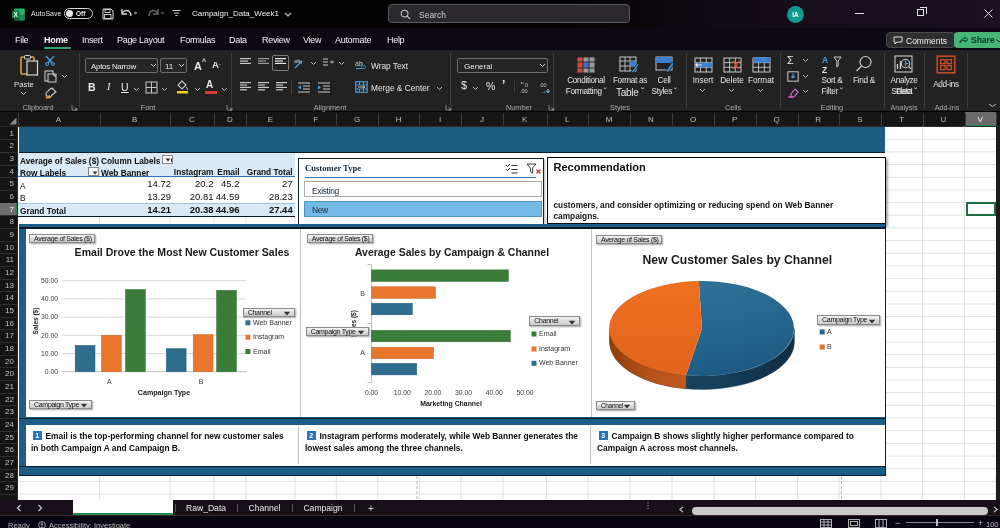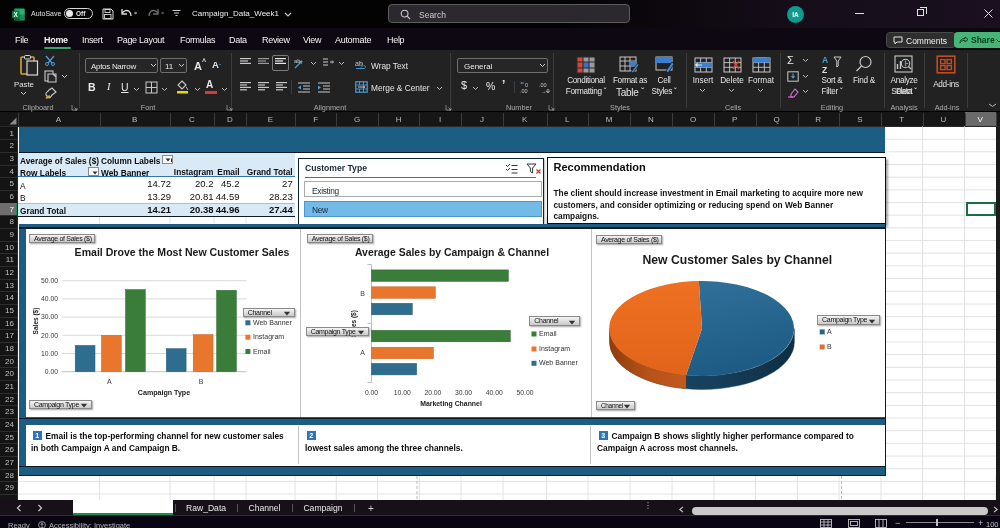--- a/index.html
+++ b/index.html
@@ -600,39 +600,38 @@
 <div class="ab" style="left:111px;top:191.9px;width:60px;text-align:right;font-size:9.5px;line-height:10px;"><span style="color:#0d0d0d;font-size:9.5px;white-space:nowrap;display:inline-block;">13.29</span></div>
 <div class="ab" style="left:153.5px;top:191.9px;width:60px;text-align:right;font-size:9.5px;line-height:10px;"><span style="color:#0d0d0d;font-size:9.5px;white-space:nowrap;display:inline-block;">20.81</span></div>
 <div class="ab" style="left:179.5px;top:191.9px;width:60px;text-align:right;font-size:9.5px;line-height:10px;"><span style="color:#0d0d0d;font-size:9.5px;white-space:nowrap;display:inline-block;">44.59</span></div>
 <div class="ab" style="left:232.7px;top:191.9px;width:60px;text-align:right;font-size:9.5px;line-height:10px;"><span style="color:#0d0d0d;font-size:9.5px;white-space:nowrap;display:inline-block;">28.23</span></div>
 <div class="ab" style="left:20px;top:205.8px;color:#0d0d0d;font-size:8.3px;font-weight:bold;white-space:nowrap;">Grand Total</div>
 <div class="ab" style="left:111px;top:204.60000000000002px;width:60px;text-align:right;font-size:9.5px;line-height:10px;"><span style="color:#0d0d0d;font-size:9.5px;font-weight:bold;white-space:nowrap;display:inline-block;">14.21</span></div>
 <div class="ab" style="left:153.5px;top:204.60000000000002px;width:60px;text-align:right;font-size:9.5px;line-height:10px;"><span style="color:#0d0d0d;font-size:9.5px;font-weight:bold;white-space:nowrap;display:inline-block;">20.38</span></div>
 <div class="ab" style="left:179.5px;top:204.60000000000002px;width:60px;text-align:right;font-size:9.5px;line-height:10px;"><span style="color:#0d0d0d;font-size:9.5px;font-weight:bold;white-space:nowrap;display:inline-block;">44.96</span></div>
 <div class="ab" style="left:232.7px;top:204.60000000000002px;width:60px;text-align:right;font-size:9.5px;line-height:10px;"><span style="color:#0d0d0d;font-size:9.5px;font-weight:bold;white-space:nowrap;display:inline-block;">27.44</span></div>
 <div class="ab" style="left:297.5px;top:157.5px;width:246px;height:69px;background:#fff;border:1.6px solid #0d2233;box-shadow:1px 1px 2px rgba(0,0,0,0.3);"></div>
-<div class="ab" style="left:305px;top:162.8px;color:#14283a;font-size:8.6px;font-weight:bold;">Customer Type</div>
+<div class="ab" style="left:305px;top:162.8px;color:#14283a;font-size:8.6px;font-weight:bold;font-family:Liberation Serif, serif;">Customer Type</div>
 <svg class="ab" style="left:505px;top:163px;" width="14" height="11" viewBox="0 0 14 11">
       <path d="M1 2 l1.5 1.5 L5 1 M1 6 l1.5 1.5 L5 5" stroke="#333" stroke-width="1" fill="none"></path>
       <path d="M6.5 2.5 h6 M6.5 6.5 h6 M6.5 10 h6" stroke="#333" stroke-width="1.1"></path>
     </svg>
 <svg class="ab" style="left:526px;top:163px;" width="15" height="11" viewBox="0 0 15 11">
       <path d="M1 1 h9 l-3.4 4 v5 l-2.2 -1.5 v-3.5 z" fill="none" stroke="#333" stroke-width="1"></path>
       <path d="M10.5 6.5 l4 4 M14.5 6.5 l-4 4" stroke="#c0392b" stroke-width="1.2"></path>
     </svg>
 <div class="ab" style="left:305px;top:176.5px;width:231px;height:1px;background:#2e75b6;"></div>
 <div class="ab" style="left:304px;top:181px;width:237.5px;height:16px;background:#fff;border:1px solid #ababab;">
       <div class="ab condensed" style="left:7px;top:3.5px;color:#14283a;font-size:8.4px;">Existing</div>
     </div>
 <div class="ab" style="left:304px;top:200.8px;width:237.5px;height:16px;background:#74bae6;border:1px solid #4a97cd;">
       <div class="ab condensed" style="left:7px;top:3.5px;color:#14283a;font-size:8.4px;">New</div>
     </div>
 <div class="ab" style="left:547px;top:157.2px;width:339px;height:68.3px;background:#fff;border:1.2px solid #0a0a0a;border-bottom:2.2px solid #0a0a0a;box-shadow:1.5px 1.5px 2px rgba(0,0,0,0.35);"></div>
 <div class="ab" style="left:553.5px;top:160.7px;color:#0d0d0d;font-size:11px;font-weight:bold;">Recommendation</div>
-<div class="ab" style="left:553.5px;top:187.6px;color:#111;font-size:8.3px;font-weight:bold;white-space:nowrap;">The client should increase investment in Email marketing to acquire more new</div>
 <div class="ab" style="left:553.5px;top:199.5px;color:#111;font-size:8.3px;font-weight:bold;white-space:nowrap;">customers, and consider optimizing or reducing spend on Web Banner</div>
 <div class="ab" style="left:553.5px;top:211.2px;color:#111;font-size:8.3px;font-weight:bold;white-space:nowrap;">campaigns.</div>
 <div class="ab" style="left:19px;top:224px;width:867px;height:252px;background:#1b5d83;"></div>
 <div class="ab" style="left:884.8px;top:224px;width:1.2px;height:252px;background:#0d1b26;"></div>
 <div class="ab" style="left:19px;top:227.3px;width:866px;height:1.3px;background:#0d1b26;"></div>
 <div class="ab" style="left:25.5px;top:228.6px;width:859px;height:188.9px;background:#fff;"></div>
 <div class="ab" style="left:299.8px;top:228.6px;width:1px;height:188.9px;background:#c3c3c3;"></div>
 <div class="ab" style="left:591.3px;top:228.6px;width:1px;height:188.9px;background:#c3c3c3;"></div>
 <div class="ab" style="left:19px;top:417.5px;width:866px;height:1.2px;background:#0d1b26;"></div>
 <div class="ab" style="left:25.5px;top:424.6px;width:859px;height:41px;background:#fff;"></div>
@@ -773,20 +772,21 @@
 <div class="ab" style="left:595.9px;top:400.6px;width:39px;height:9.5px;background:linear-gradient(#f4f4f4,#c9c9c9);border:1px solid #8a8a8a;box-shadow:1px 1px 1.5px rgba(0,0,0,0.35);">
       <div class="ab condensed" style="left:4px;top:0.3px;color:#111;font-size:6.5px;white-space:nowrap;">Channel</div>
       <svg style="position:absolute;right:3px;top:2.5px;" width="8" height="5" viewBox="0 0 8 5">
         <path d="M0.8 0.8 L4 4.4 L7.2 0.8 Z" fill="#333"></path>
       </svg>
     </div>
 <div class="ab" style="left:32.5px;top:430.5px;width:9.5px;height:9.5px;background:#2e75b6;color:#fff;font-size:7px;font-weight:bold;text-align:center;line-height:9.5px;">1</div>
 <div class="ab" style="left:45.5px;top:431.4px;color:#0d0d0d;font-size:8.4px;font-weight:bold;white-space:nowrap;">Email is the top-performing channel for new customer sales</div>
 <div class="ab" style="left:31px;top:442.6px;color:#0d0d0d;font-size:8.4px;font-weight:bold;white-space:nowrap;">in both Campaign A and Campaign B.</div>
 <div class="ab" style="left:306.5px;top:430.5px;width:9.5px;height:9.5px;background:#2e75b6;color:#fff;font-size:7px;font-weight:bold;text-align:center;line-height:9.5px;">2</div>
+<div class="ab" style="left:319.5px;top:431.4px;color:#0d0d0d;font-size:8.4px;font-weight:bold;white-space:nowrap;">Instagram performs moderately, while Web Banner generates the</div>
 <div class="ab" style="left:305px;top:442.6px;color:#0d0d0d;font-size:8.4px;font-weight:bold;white-space:nowrap;">lowest sales among the three channels.</div>
 <div class="ab" style="left:598.5px;top:430.5px;width:9.5px;height:9.5px;background:#2e75b6;color:#fff;font-size:7px;font-weight:bold;text-align:center;line-height:9.5px;">3</div>
 <div class="ab" style="left:611.5px;top:431.4px;color:#0d0d0d;font-size:8.4px;font-weight:bold;white-space:nowrap;">Campaign B shows slightly higher performance compared to</div>
 <div class="ab" style="left:597px;top:442.6px;color:#0d0d0d;font-size:8.4px;font-weight:bold;white-space:nowrap;">Campaign A across most channels.</div>
 <div class="ab" style="left:965.5px;top:202px;width:30.5px;height:14px;border:2px solid #1a6e41;background:transparent;"></div>
 <div class="ab" style="left:996px;top:126.5px;width:4px;height:373.5px;background:#1b1b1b;"></div>
 <div class="ab" style="left:0;top:500px;width:1000px;height:15px;background:#171019;"></div>
 <svg class="ab" style="left:15px;top:504px;" width="8" height="8" viewBox="0 0 8 8">
       <path d="M5.5 1 L2.5 4 L5.5 7" fill="none" stroke="#c9c9c9" stroke-width="1.2"></path>
     </svg>

